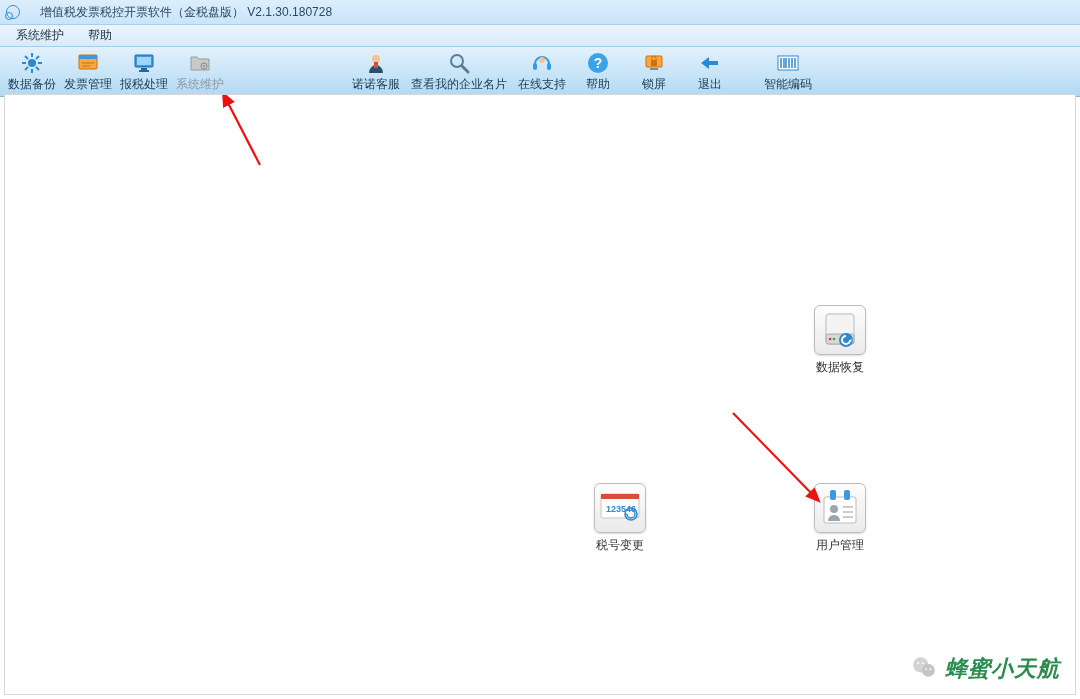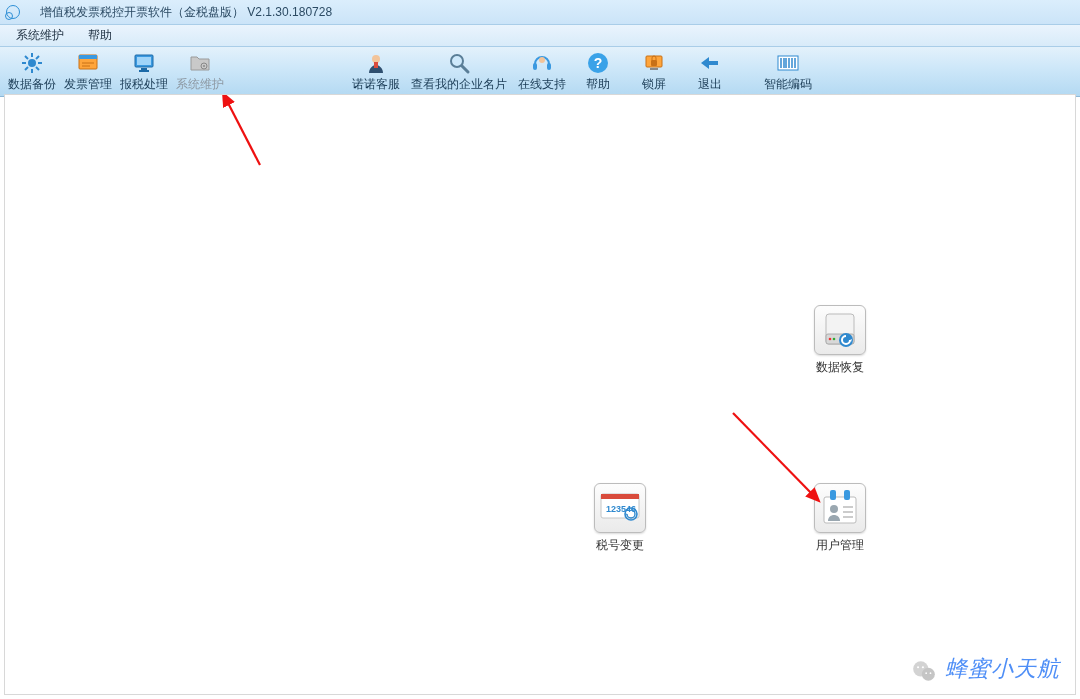--- a/index.html
+++ b/index.html
@@ -107,27 +107,28 @@
   }
   .arrow {
     position: absolute;
     pointer-events: none;
   }
   .watermark {
     position: absolute;
     right: 20px;
     bottom: 15px;
     display: flex;
-    align-items: flex-end;
+    align-items: flex-start;
     gap: 8px;
-    color: #3b82f6;
+    color: #15803d;
     font-size: 22px;
     font-style: italic;
     opacity: .9;
     letter-spacing: 1px;
+    font-weight: bold;
   }
   .watermark .wm-icon {
     width: 26px; height: 26px;
   }
 </style>
 </head>
 <body>
 
 <div class="titlebar">
   <span class="titlebar-icon"></span>

